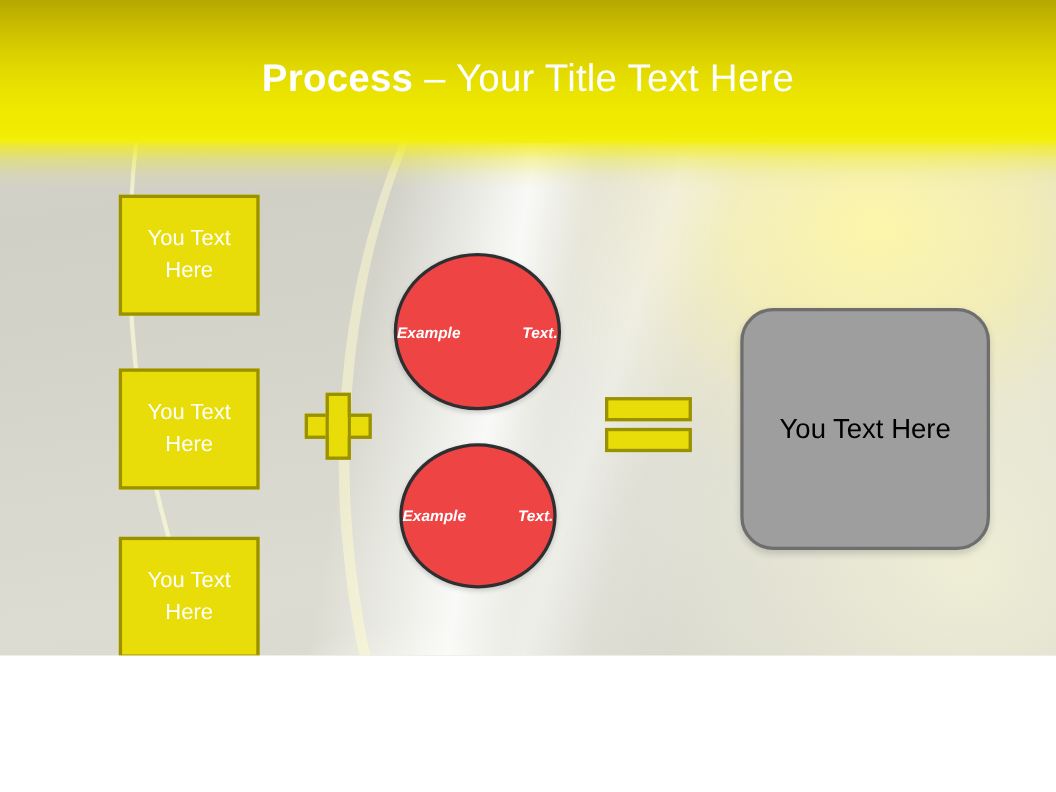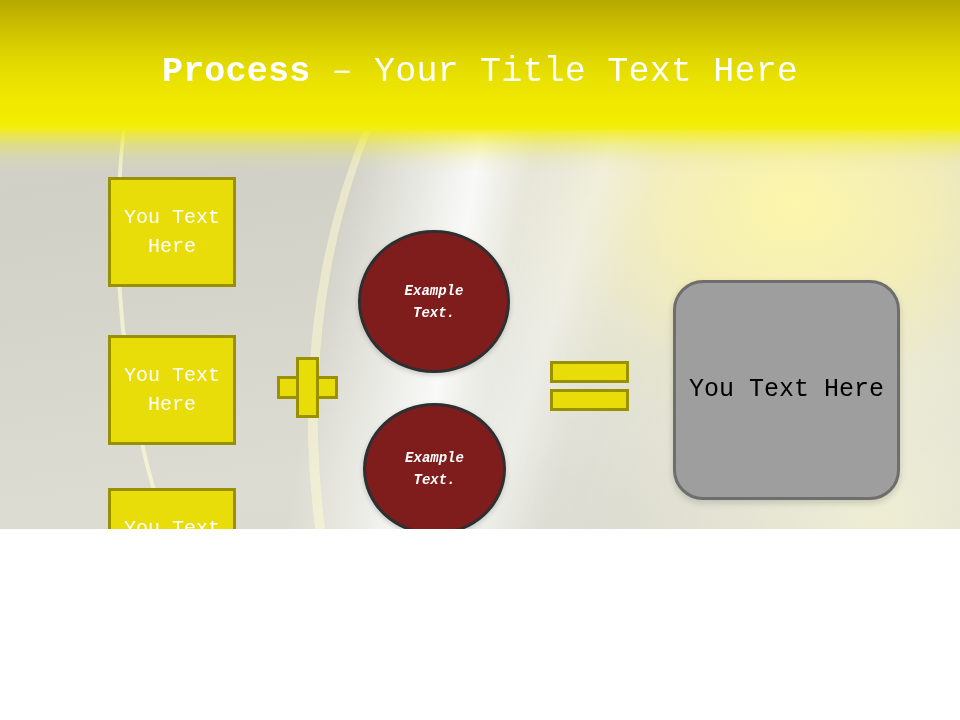--- a/index.html
+++ b/index.html
@@ -3,23 +3,23 @@
 <meta charset="utf-8">
 <style>
   html, body {
     margin: 0;
     padding: 0;
     background: #ffffff;
   }
   #slide {
     position: relative;
     width: 960px;
-    height: 529px;
+    height: 596px;
     overflow: hidden;
-    font-family: Liberation Mono, monospace;
+    font-family: Liberation Sans, sans-serif;
     background: #cfcfc6;
   }
 
   
   .bg-layer {
     position: absolute;
     inset: 0;
     pointer-events: none;
   }
   .bg-base {
@@ -149,27 +149,27 @@
   .plus-patch {
     position: absolute;
     left: 22px; top: 22px; width: 17px; height: 17px;
     background: #e8dd08;
   }
 
   
   .circle {
     position: absolute;
     border-radius: 50%;
-    background: #7f1d1d;
+    background: #ef4444;
     border: 3px solid #2f2f31;
     box-sizing: border-box;
     display: flex;
-    flex-direction: column;
+    flex-direction: row;
     align-items: center;
-    justify-content: center;
+    justify-content: space-between;
     color: #ffffff;
     font-size: 14px;
     font-weight: bold;
     font-style: italic;
     line-height: 22px;
     text-align: center;
     box-shadow: 0 2px 5px rgba(0,0,0,0.18);
   }
   #circle-1 { left: 358px; top: 230px; width: 152px; height: 143px; }
   #circle-2 { left: 363px; top: 403px; width: 143px; height: 132px; }

